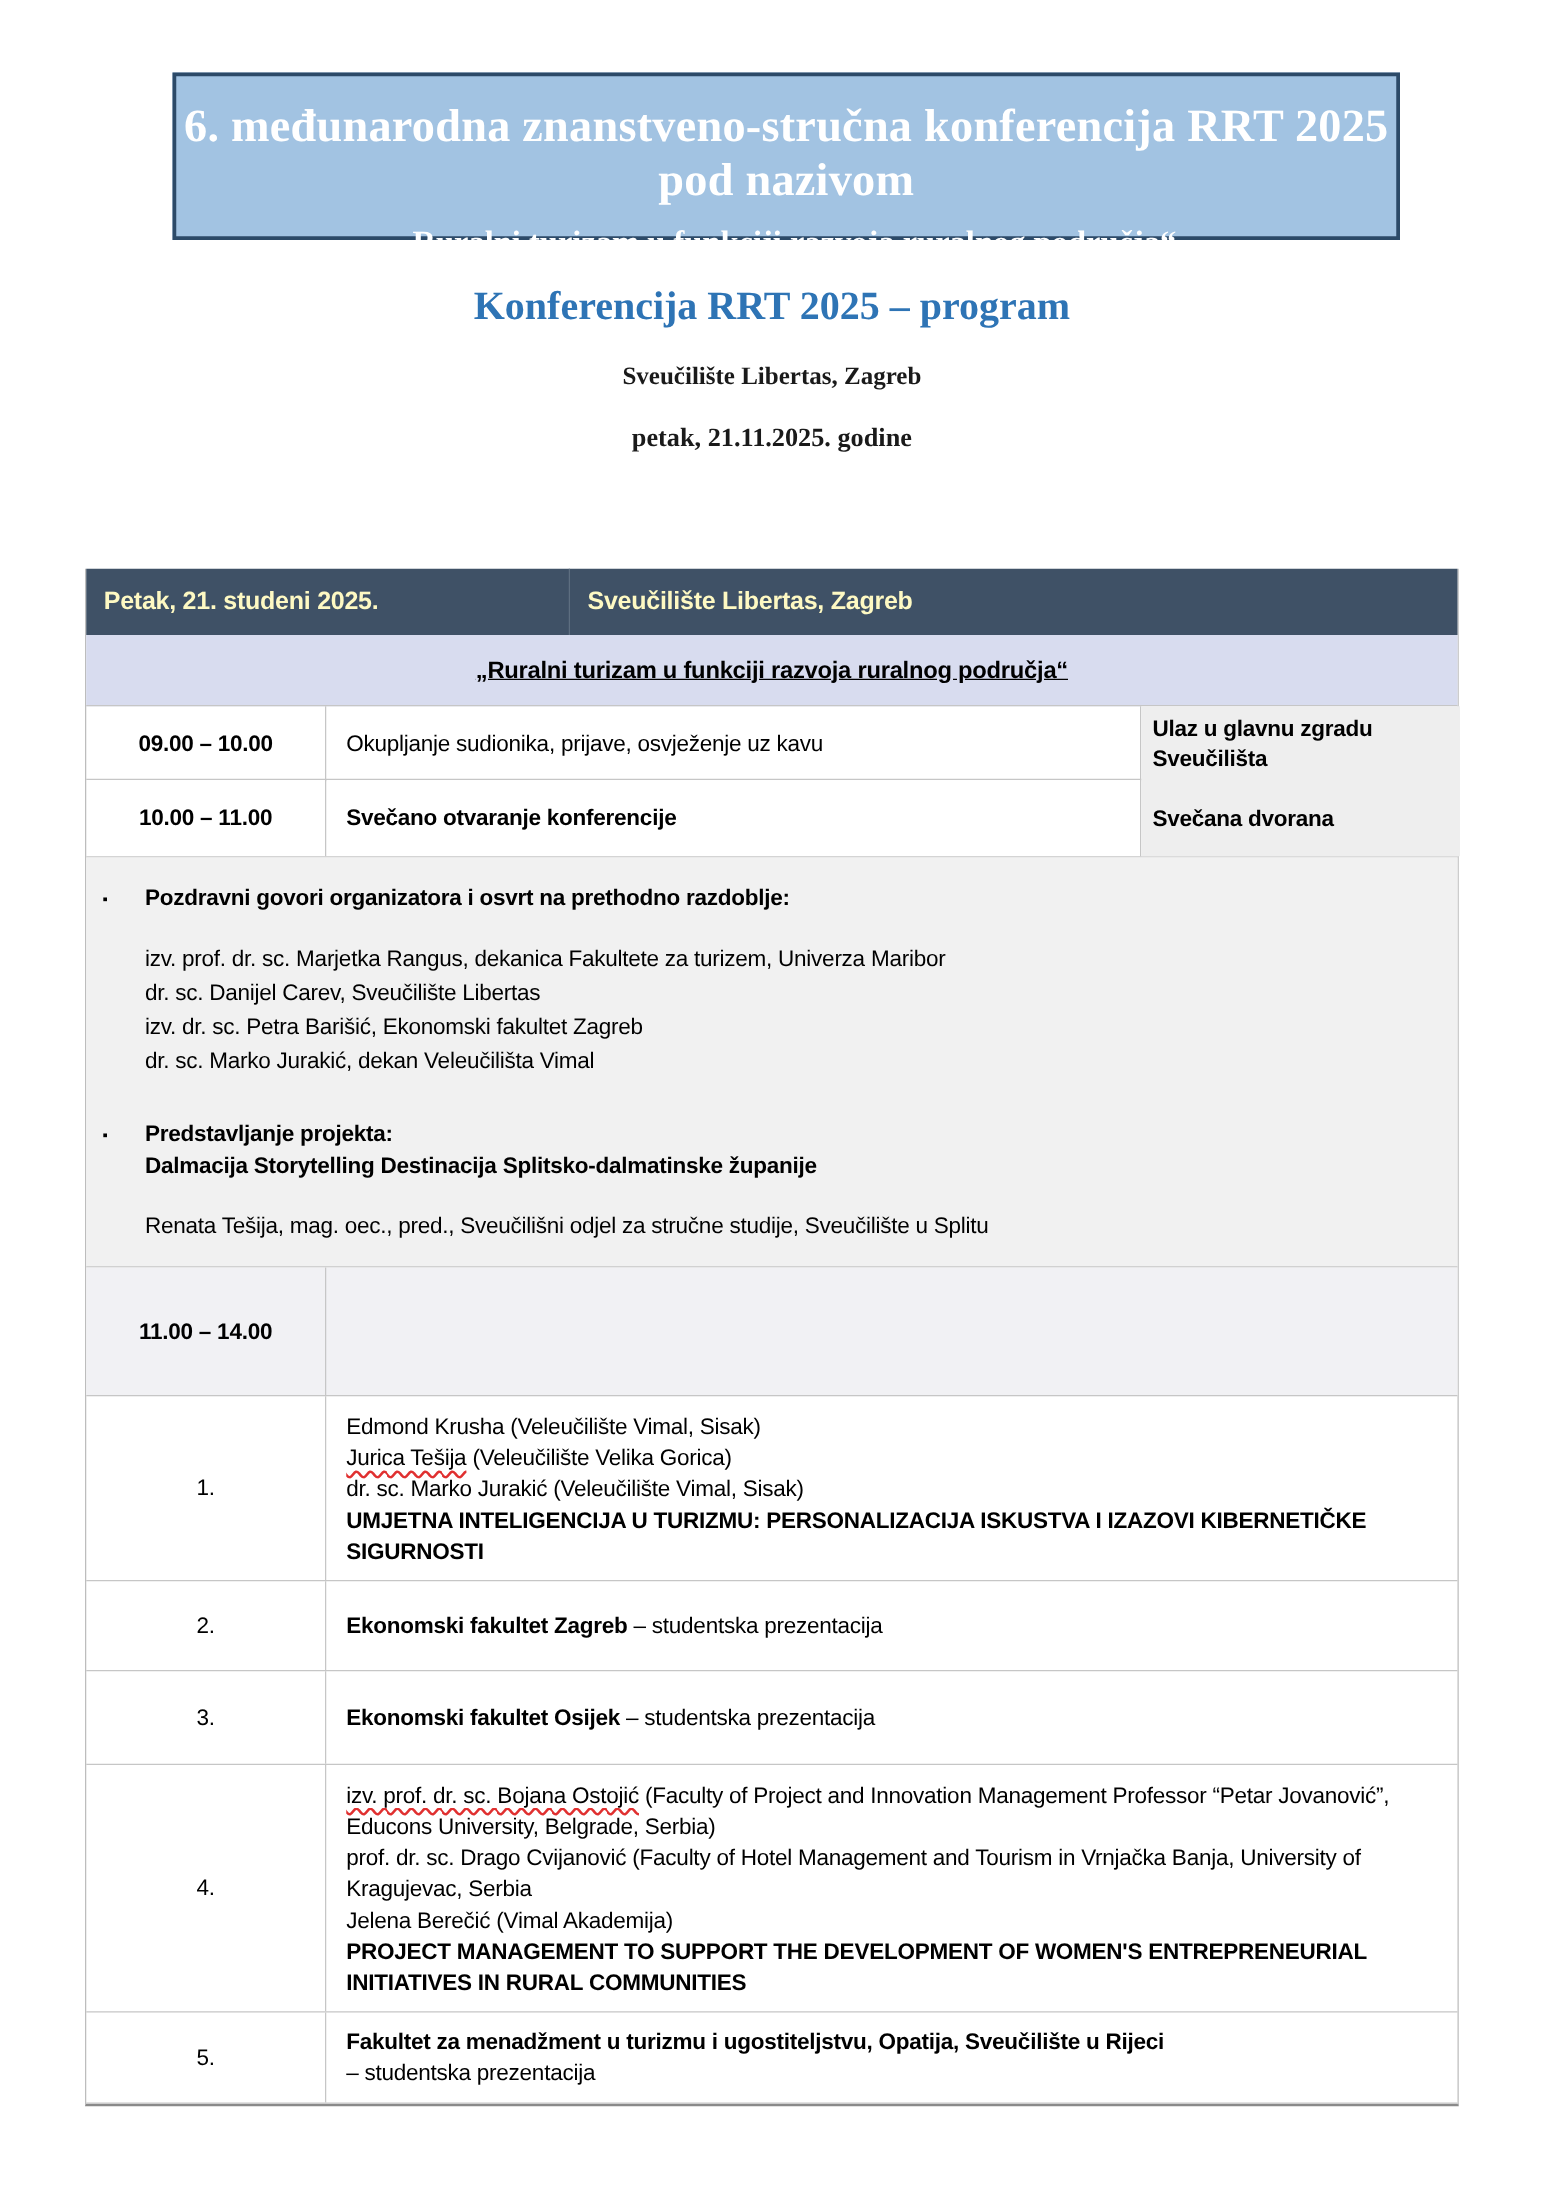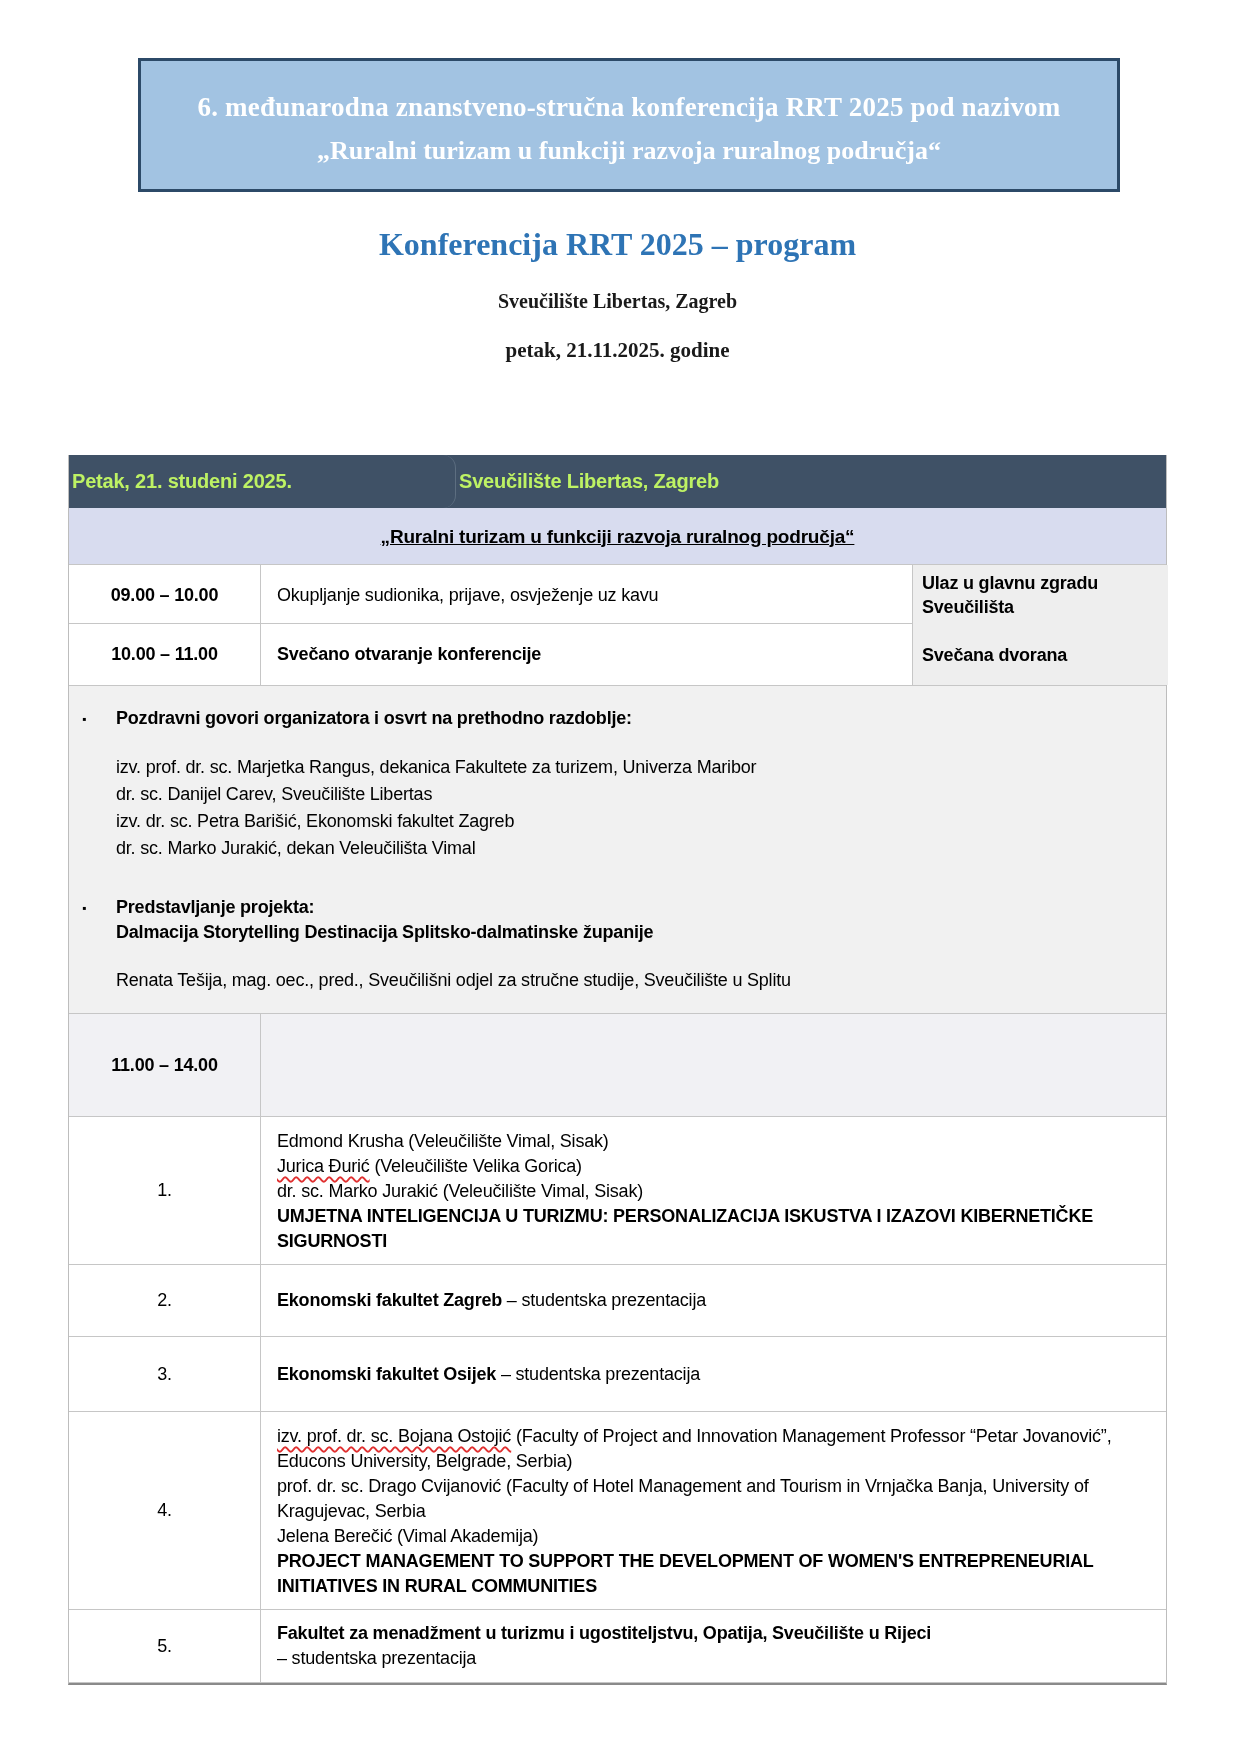--- a/index.html
+++ b/index.html
@@ -3,38 +3,38 @@
 <meta charset="utf-8">
 <style>
   html,body{margin:0;padding:0;}
   body{width:1242px;height:1756px;background:#ffffff;font-family:"Liberation Sans",sans-serif;color:#000;}
   #page{position:relative;width:1242px;height:1756px;background:#fff;overflow:hidden;}
 
   
   .banner{position:absolute;left:138px;top:58px;width:982px;height:134px;box-sizing:border-box;
     background:#a2c3e2;border:3px solid #2c4a68;text-align:center;color:#fff;
     font-family:"Liberation Serif",serif;font-weight:bold;}
-  .banner .l1{font-size:27px;margin-top:31px;letter-spacing:.2px;}
+  .banner .l1{font-size:37px;margin-top:19px;letter-spacing:.2px;}
   .banner .l2{font-size:26px;margin-top:13px;}
 
   
   .headings{position:absolute;left:68px;top:226px;width:1099px;text-align:center;
     font-family:"Liberation Serif",serif;font-weight:bold;}
   .doc-title{font-size:32px;color:#2e74b5;}
   .doc-sub1{font-size:20px;color:#1a1a1a;margin-top:27px;}
   .doc-sub2{font-size:21px;color:#1a1a1a;margin-top:25px;}
 
   
   .tbl{position:absolute;left:68px;top:455px;width:1099px;box-sizing:border-box;
     border-left:1px solid #bdbdbd;border-right:1px solid #bdbdbd;border-bottom:2px solid #8a8a8a;
     font-size:18px;letter-spacing:-0.2px;line-height:25px;}
   .row{box-sizing:border-box;border-bottom:1px solid #c6c6c6;}
 
   .row-header{display:grid;grid-template-columns:387px 712px;height:53px;background:#3f5166;border-bottom:none;}
-  .row-header .cell{display:flex;align-items:center;padding-left:3px;color:#bef264;font-weight:bold;font-size:20px;box-sizing:border-box;border-radius:13px;}
+  .row-header .cell{display:flex;align-items:center;padding-left:14px;color:#fef9c3;font-weight:bold;font-size:20px;box-sizing:border-box;}
   .row-header .cell:first-child{border-right:1px solid #5d6e80;}
 
   .row-subtitle{height:57px;background:#d8dcef;display:flex;align-items:center;justify-content:center;}
   .row-subtitle .sub-text{font-weight:bold;font-size:19px;text-decoration:underline;}
 
   .row-sched{display:grid;grid-template-columns:192px 652px 255px;}
   .row-sched .time{display:flex;align-items:center;justify-content:center;font-weight:bold;border-right:1px solid #c6c6c6;box-sizing:border-box;}
   .row-sched .act{display:flex;align-items:center;padding-left:16px;border-right:1px solid #c6c6c6;box-sizing:border-box;}
   .row-sched .loc{background:#eeeeee;display:flex;align-items:center;padding:6px 6px 6px 9px;font-weight:bold;line-height:24px;box-sizing:border-box;}
   .h59{height:59px;} .h62{height:62px;}
@@ -122,21 +122,21 @@
     </div>
 
     <div class="row row-2col row-session">
       <div class="c1">11.00 – 14.00</div>
     </div>
 
     <div class="row row-2col pres p1">
       <div class="c1 norm">1.</div>
       <div class="c2">
         <div>Edmond Krusha (Veleučilište Vimal, Sisak)</div>
-        <div><span class="misspell">Jurica Đurić</span><span> (Veleučilište Velika Gorica)</span></div>
+        <div><span class="misspell">Jurica Tešija</span><span> (Veleučilište Velika Gorica)</span></div>
         <div>dr. sc. Marko Jurakić (Veleučilište Vimal, Sisak)</div>
         <div class="pres-title">UMJETNA INTELIGENCIJA U TURIZMU: PERSONALIZACIJA ISKUSTVA I IZAZOVI KIBERNETIČKE SIGURNOSTI</div>
       </div>
     </div>
 
     <div class="row row-2col pres p2">
       <div class="c1 norm">2.</div>
       <div class="c2">
         <div><span class="bold">Ekonomski fakultet Zagreb</span><span> – studentska prezentacija</span></div>
       </div>

